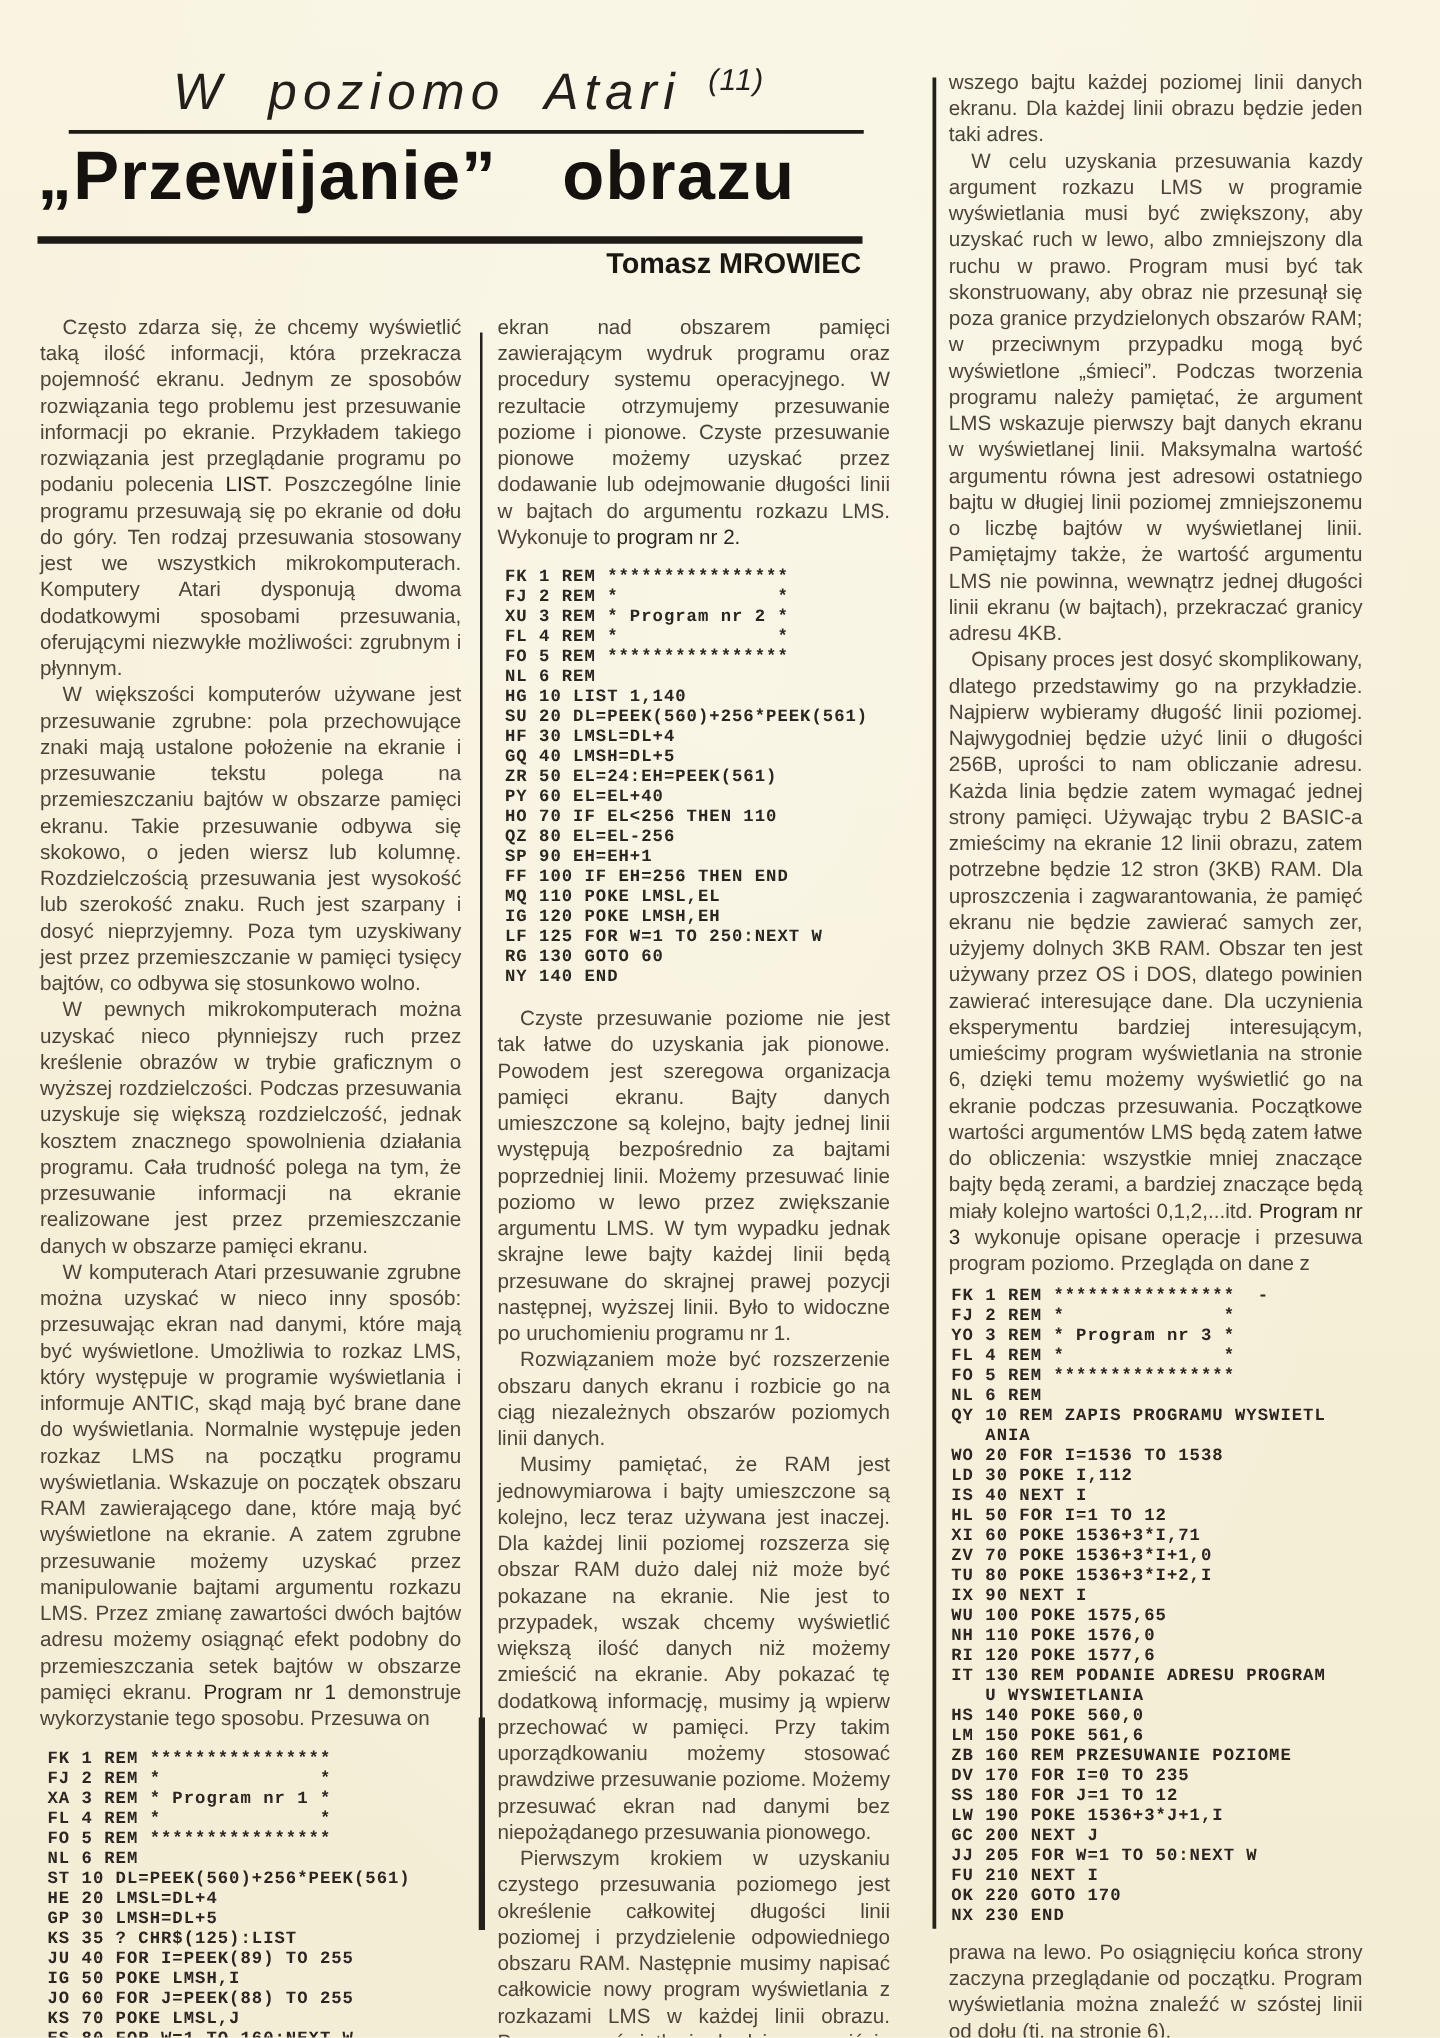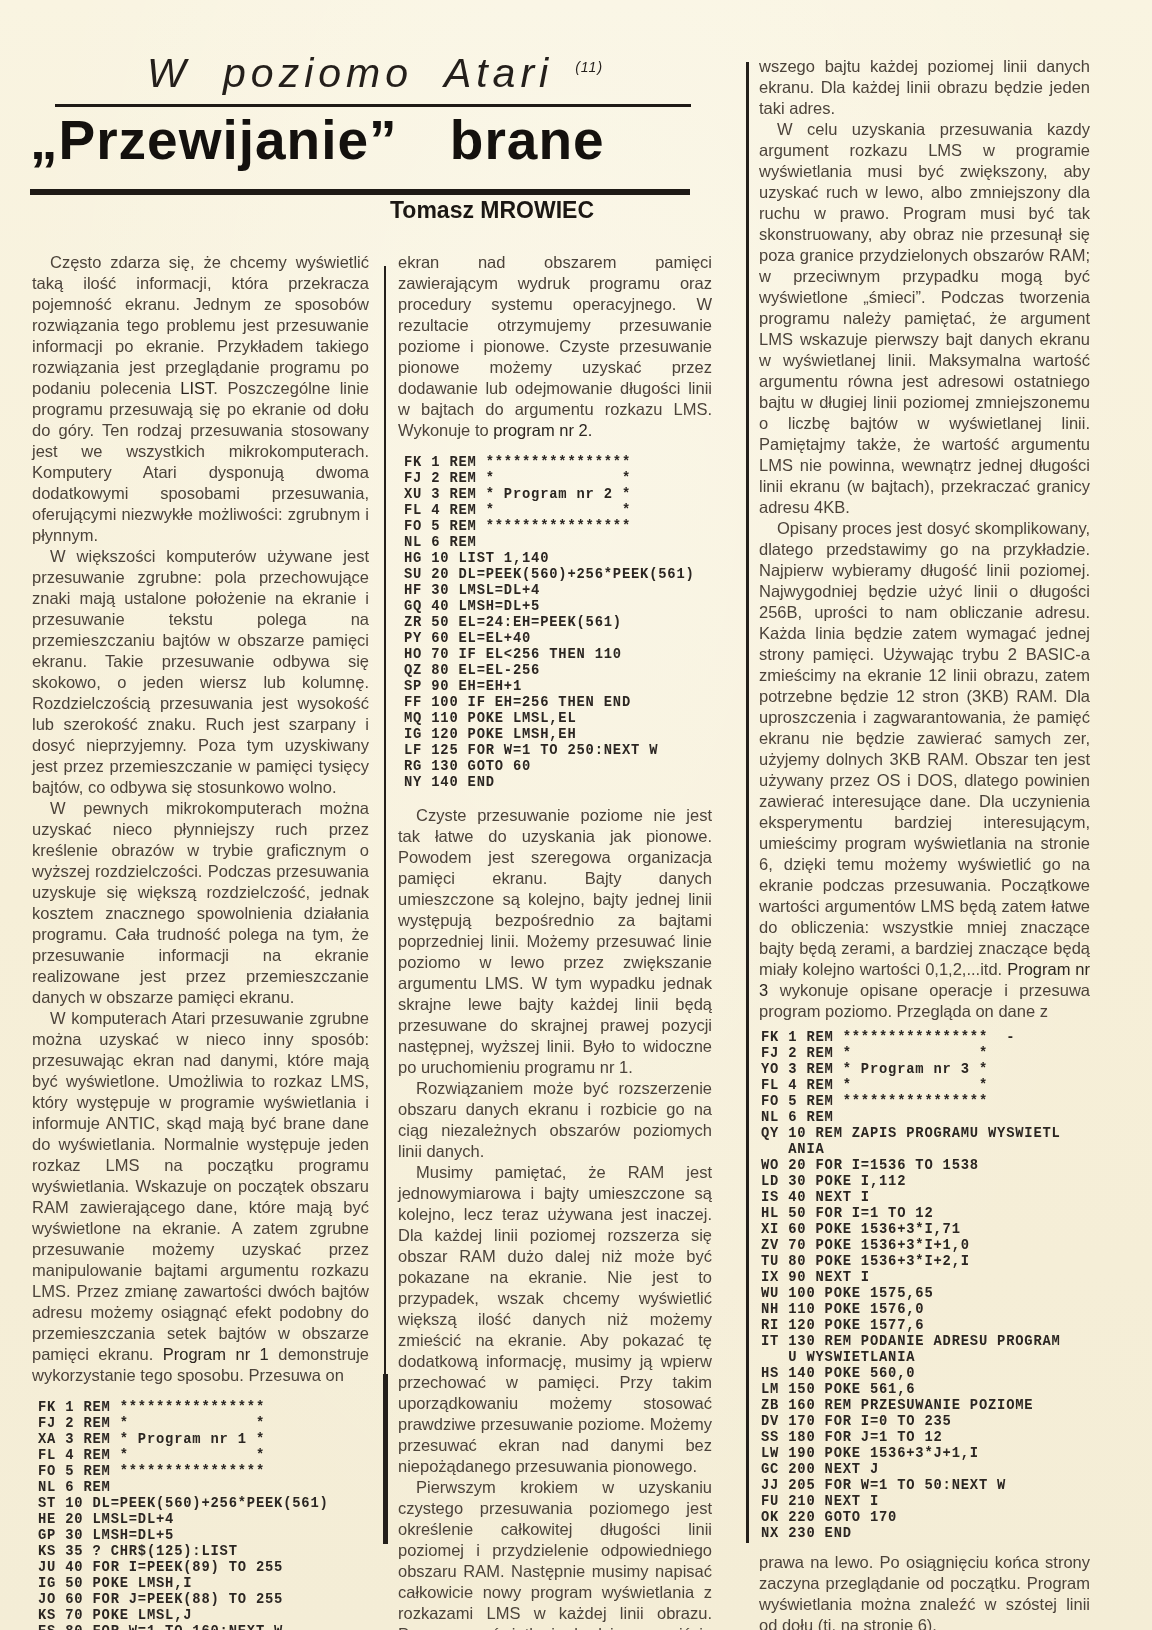--- a/index.html
+++ b/index.html
@@ -20,39 +20,40 @@
   .series{
     position:absolute;left:55px;top:50px;width:640px;
     text-align:center;
     font-style:italic;
     font-size:41px;
     letter-spacing:5px;
     word-spacing:16px;
     color:#241f1b;
   }
   .series sup{
-    font-size:14px;
+    font-size:24px;
     letter-spacing:1px;
     vertical-align:super;
     margin-left:22px;
   }
   .rule{position:absolute;background:#1e1a16;}
   .rule-series{left:55px;top:104px;width:636px;height:3px;}
   .article-title{
     position:absolute;left:30px;top:108px;width:680px;margin:0;
     font-size:55px;
     font-weight:bold;
     letter-spacing:1px;
     word-spacing:36px;
     color:#14110e;
     white-space:nowrap;
   }
   .rule-title{left:30px;top:189px;width:660px;height:6px;}
   .authors{
-    position:absolute;left:390px;top:197px;width:314px;
+    position:absolute;left:375px;top:197px;width:314px;
+    text-align:right;
     font-weight:bold;
     font-size:23px;
     line-height:27px;
     color:#1b1713;
   }
   
   .col{
     position:absolute;
     font-size:16.5px;
     line-height:21px;
@@ -104,21 +105,21 @@
 </style>
 </head>
 <body>
 
 <div class="page">
 
   <div class="series">
     <span>W poziomo Atari</span><sup>(11)</sup>
   </div>
   <div class="rule rule-series"></div>
-  <h1 class="article-title">„Przewijanie” brane</h1>
+  <h1 class="article-title">„Przewijanie” obrazu</h1>
   <div class="rule rule-title"></div>
   <div class="authors">
     <div>Tomasz MROWIEC</div>
   </div>
 
   <div class="vrule vrule-1"></div>
   <div class="vrule vrule-1b"></div>
   <div class="vrule vrule-2"></div>
 
   <section class="col col1">

